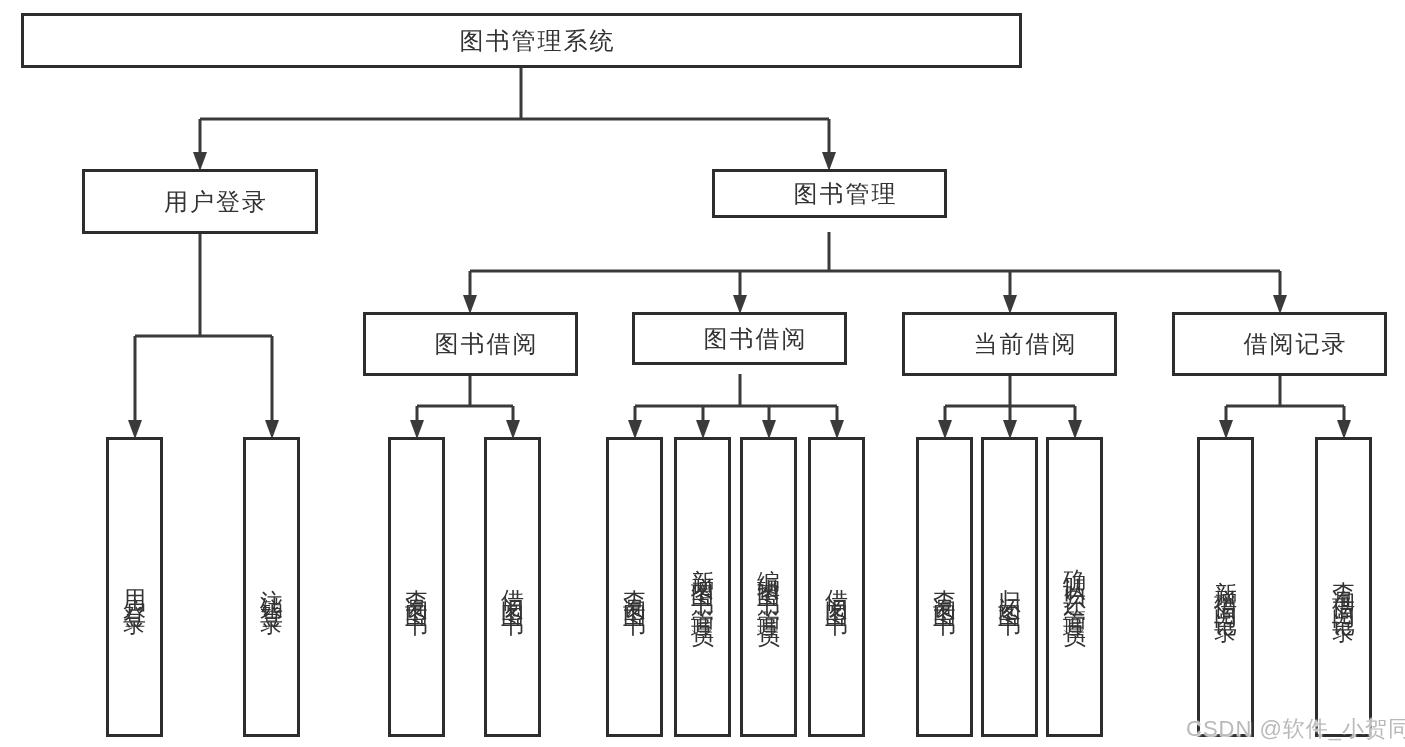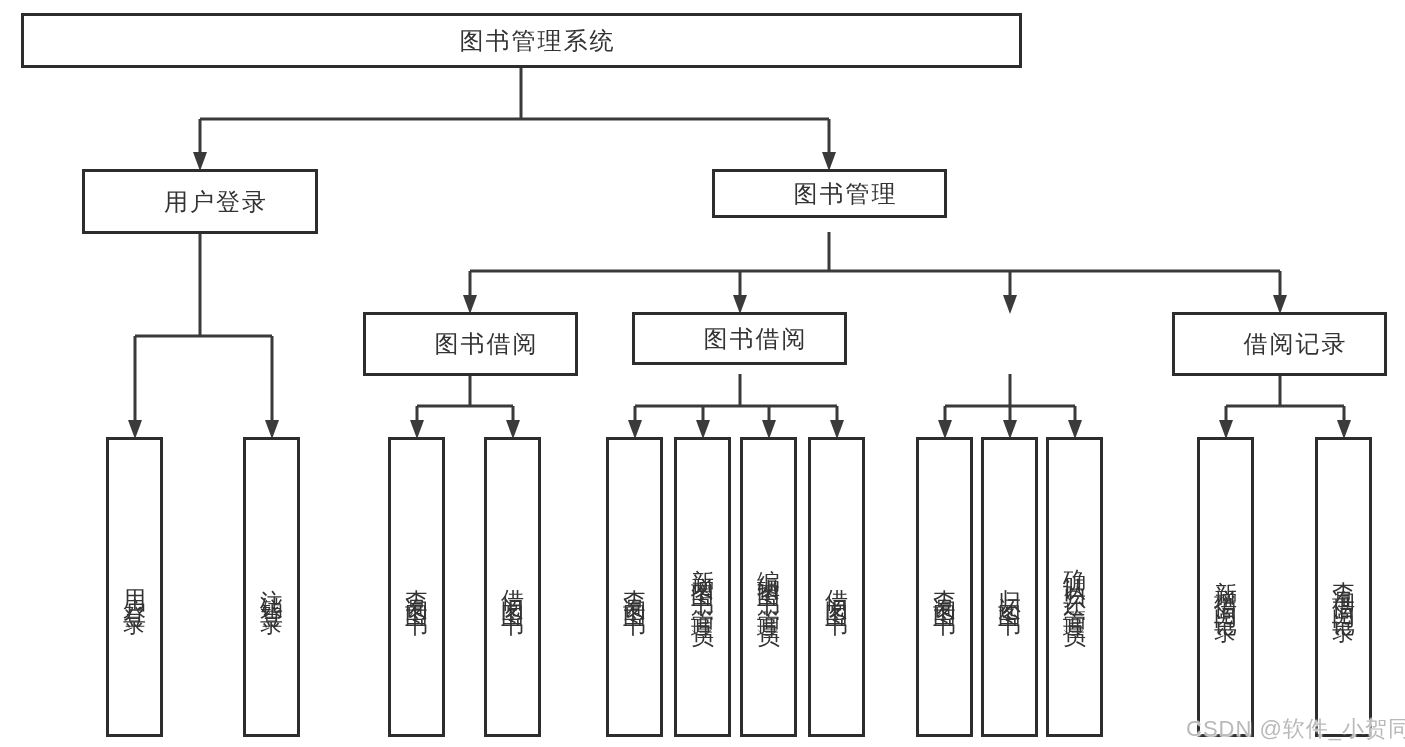--- a/index.html
+++ b/index.html
@@ -100,20 +100,21 @@
       </g>
   </svg>
 
   <div class="hbox" style="left:21px; top:13px; width:1001px; height:55px">图书管理系统</div>
 
   <div class="hbox" style="left:82px; top:169px; width:236px; height:65px">用户登录</div>
   <div class="hbox" style="left:712px; top:169px; width:235px; height:49px">图书管理</div>
 
   <div class="hbox" style="left:363px; top:312px; width:215px; height:64px">图书借阅</div>
   <div class="hbox" style="left:632px; top:312px; width:215px; height:53px">图书借阅</div>
+  <div class="hbox" style="left:902px; top:312px; width:215px; height:64px">当前借阅</div>
   <div class="hbox" style="left:1172px; top:312px; width:215px; height:64px">借阅记录</div>
 
   <div class="vbox" style="left:106px">用户登录</div>
   <div class="vbox" style="left:243px">注销登录</div>
   <div class="vbox" style="left:388px">查询图书</div>
   <div class="vbox" style="left:484px">借阅图书</div>
   <div class="vbox" style="left:606px">查询图书</div>
   <div class="vbox" style="left:674px">新增图书（管理员）</div>
   <div class="vbox" style="left:740px">编辑图书（管理员）</div>
   <div class="vbox" style="left:808px">借阅图书</div>

